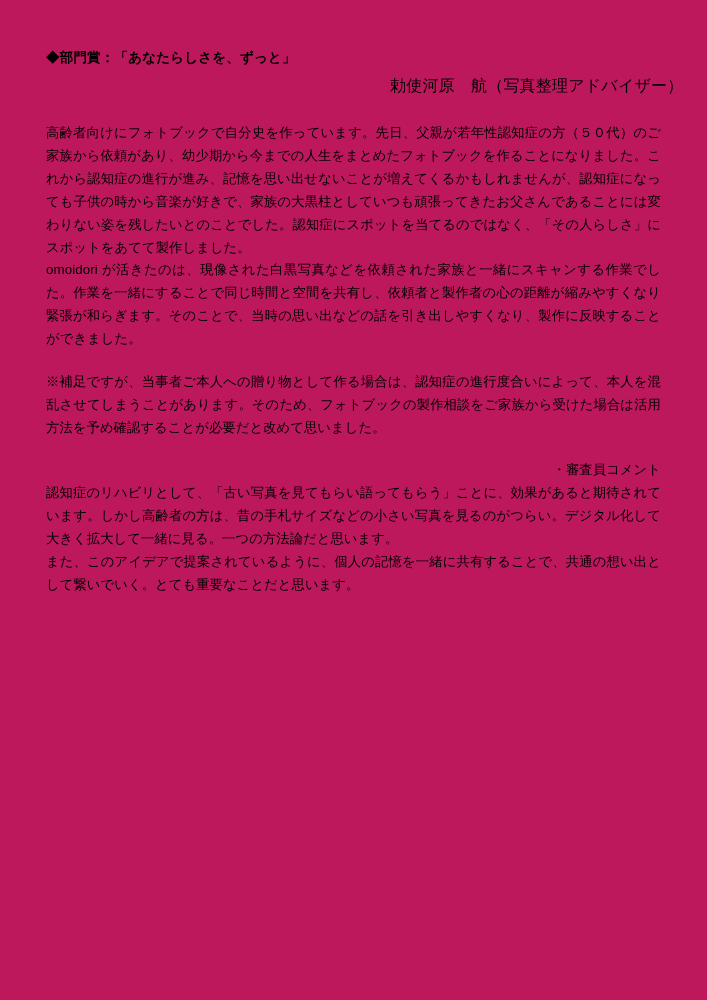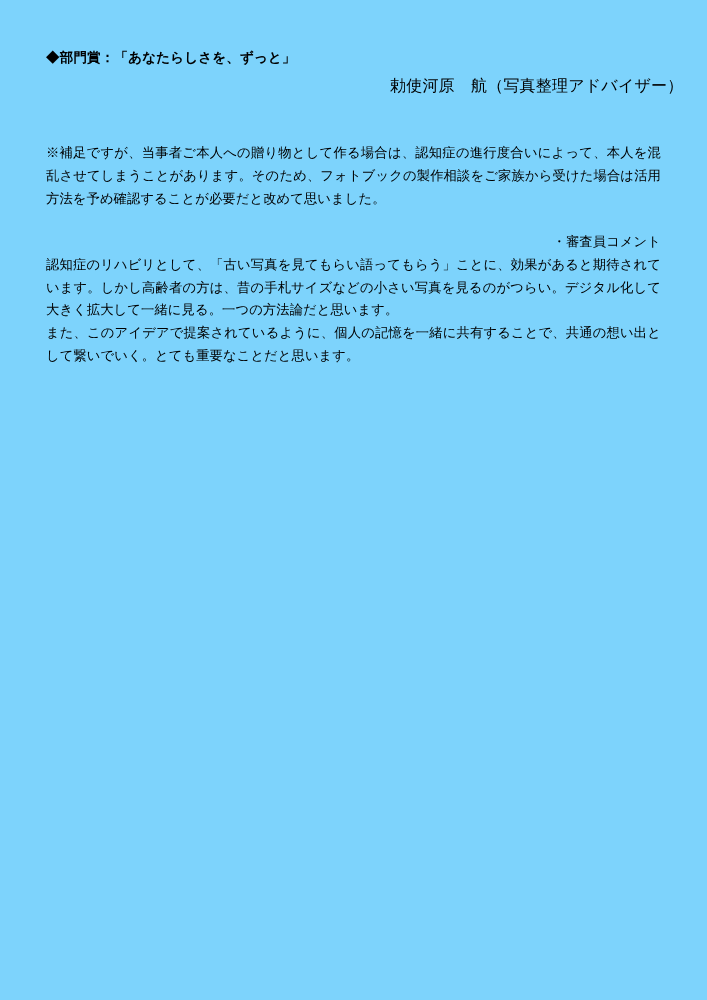--- a/index.html
+++ b/index.html
@@ -12,21 +12,21 @@
     height: 1000px;
     font-family: "Liberation Sans", sans-serif;
     color: #000000;
     position: relative;
     overflow: hidden;
   }
   .page {
     position: relative;
     width: 707px;
     height: 1000px;
-    background: #7dd3fc;
+    background: #be185d;
     box-sizing: border-box;
     padding: 48px 46px 40px 46px;
   }
   .doc-title {
     font-size: 13.5px;
     line-height: 1.5;
     letter-spacing: 0.2px;
     margin: 0 0 6px 0;
     white-space: nowrap;
   }
@@ -60,21 +60,23 @@
 </style>
 </head>
 <body>
 
 <div class="page">
 
   <h1 class="doc-title">◆部門賞：「あなたらしさを、ずっと」</h1>
 
   <div class="byline">勅使河原　航（写真整理アドバイザー）</div>
 
+  <p class="para">高齢者向けにフォトブックで自分史を作っています。先日、父親が若年性認知症の方（５０代）のご家族から依頼があり、幼少期から今までの人生をまとめたフォトブックを作ることになりました。これから認知症の進行が進み、記憶を思い出せないことが増えてくるかもしれませんが、認知症になっても子供の時から音楽が好きで、家族の大黒柱としていつも頑張ってきたお父さんであることには変わりない姿を残したいとのことでした。認知症にスポットを当てるのではなく、「その人らしさ」にスポットをあてて製作しました。</p>
 
+  <p class="para">omoidori が活きたのは、現像された白黒写真などを依頼された家族と一緒にスキャンする作業でした。作業を一緒にすることで同じ時間と空間を共有し、依頼者と製作者の心の距離が縮みやすくなり緊張が和らぎます。そのことで、当時の思い出などの話を引き出しやすくなり、製作に反映することができました。</p>
 
   <div class="spacer-md"></div>
 
   <p class="para">※補足ですが、当事者ご本人への贈り物として作る場合は、認知症の進行度合いによって、本人を混乱させてしまうことがあります。そのため、フォトブックの製作相談をご家族から受けた場合は活用方法を予め確認することが必要だと改めて思いました。</p>
 
   <div class="spacer-md"></div>
 
   <div class="section-head">・審査員コメント</div>
 
   <p class="para">認知症のリハビリとして、「古い写真を見てもらい語ってもらう」ことに、効果があると期待されています。しかし高齢者の方は、昔の手札サイズなどの小さい写真を見るのがつらい。デジタル化して大きく拡大して一緒に見る。一つの方法論だと思います。</p>

